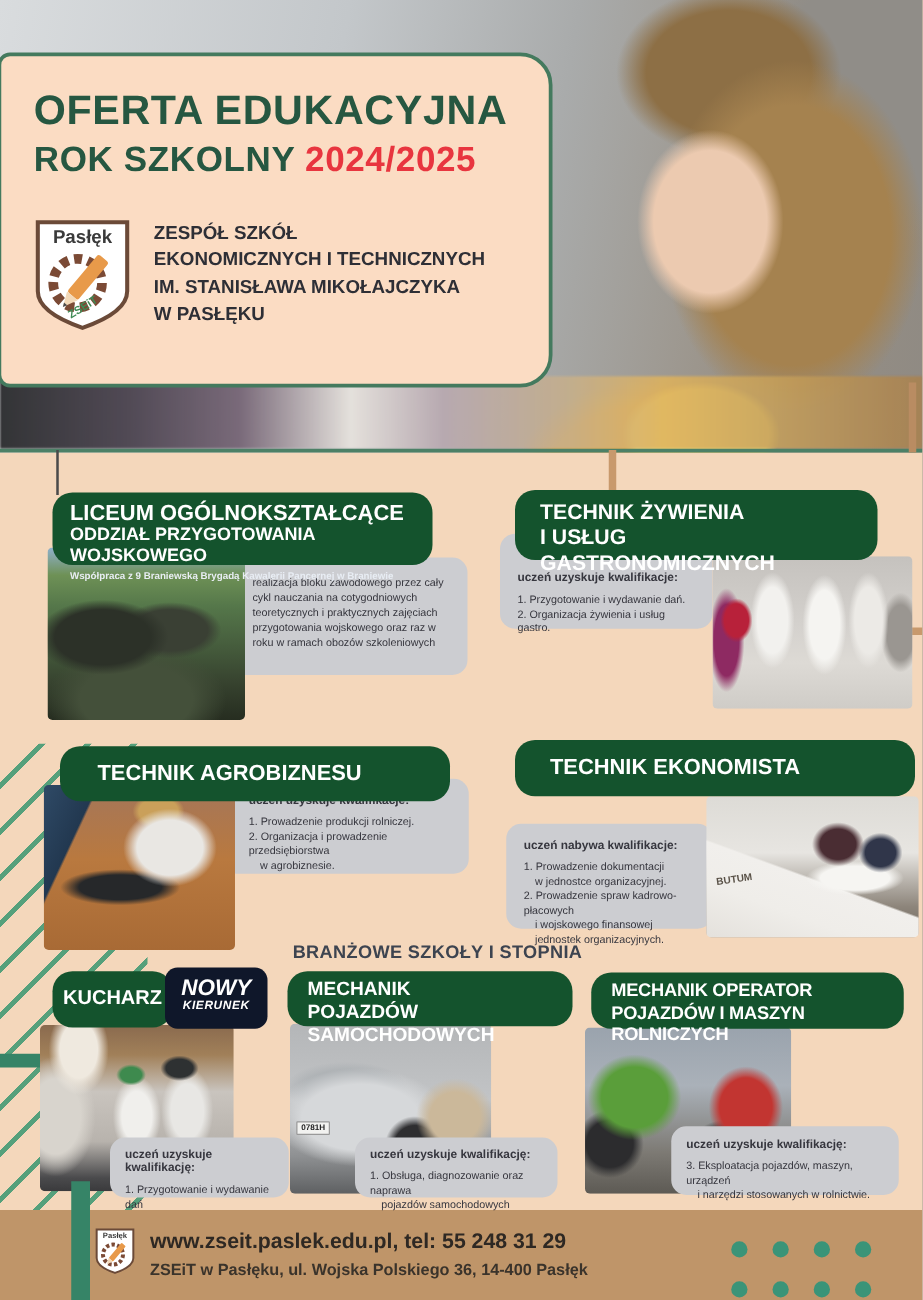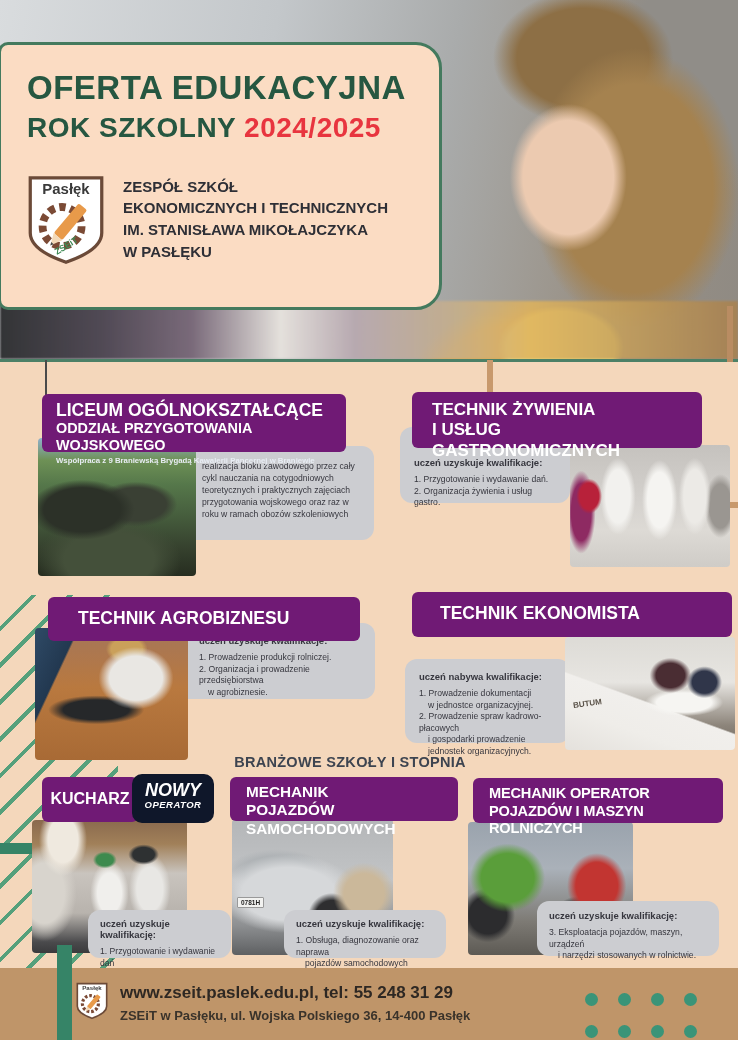--- a/index.html
+++ b/index.html
@@ -34,21 +34,21 @@
   .pattern{position:absolute;left:0;top:595px;width:118px;height:445px;z-index:1;
     background:repeating-linear-gradient(135deg,transparent 0 22px,#55a07b 22px 26px);}
   .teal-hbar{position:absolute;left:0;top:843px;width:62px;height:11px;background:#368467;z-index:3;}
   .teal-vbar{position:absolute;left:57px;top:945px;width:15px;height:95px;background:#368467;z-index:6;}
   .conn-dark{position:absolute;left:45px;top:360px;width:2px;height:36px;background:#4a4a4a;z-index:2;}
   .conn-tan{position:absolute;left:487px;top:360px;width:6px;height:34px;background:#c8996c;z-index:2;}
   .conn-tan-right{position:absolute;left:727px;top:306px;width:6px;height:56px;background:#b98c62;z-index:2;}
   .tan-seg{position:absolute;left:716px;top:502px;width:22px;height:6px;background:#c8996c;z-index:2;}
 
   
-  .navy{position:absolute;background:#701a75;border-radius:6px;color:#fff;font-weight:bold;box-sizing:border-box;z-index:5;}
+  .navy{position:absolute;background:#14532d;border-radius:16px;color:#fff;font-weight:bold;box-sizing:border-box;z-index:5;}
   .graybox{position:absolute;background:#cccdd1;border-radius:12px;color:#36363e;box-sizing:border-box;z-index:3;}
   .graybox .lbl{font-size:9.5px;font-weight:bold;margin:0 0 6px 0;}
   .graybox ol{margin:0;padding:0;list-style:none;font-size:8.6px;line-height:1.35;}
   .photo{position:absolute;border-radius:4px;z-index:4;}
   .desc{font-size:8.6px;line-height:1.4;color:#36363e;}
 
   
   .navy-liceum{left:42px;top:394px;width:304px;height:58px;padding:7px 12px 0 14px;}
   .navy-liceum .t1{font-size:17.5px;line-height:1.1;}
   .navy-liceum .t2{font-size:14.4px;line-height:1.15;}
@@ -238,36 +238,36 @@
 
   <div class="navy navy-ekon">
     <div>TECHNIK EKONOMISTA</div>
   </div>
   <div class="graybox gray-ekon">
     <div class="lbl">uczeń nabywa kwalifikacje:</div>
     <ol class="qlist">
       <li>1. Prowadzenie dokumentacji</li>
       <li class="ind">w jednostce organizacyjnej.</li>
       <li>2. Prowadzenie spraw kadrowo-płacowych</li>
-      <li class="ind">i gospodarki prowadzenie</li>
+      <li class="ind">i wojskowego finansowej</li>
       <li class="ind">jednostek organizacyjnych.</li>
     </ol>
   </div>
   <div class="photo photo-ekon">
     <span class="desk-sign">BUTUM</span>
   </div>
 
   <div class="branch-heading">BRANŻOWE SZKOŁY I STOPNIA</div>
 
   <div class="navy navy-kuch">
     <div>KUCHARZ</div>
   </div>
   <div class="badge">
     <div class="b1">NOWY</div>
-    <div class="b2">OPERATOR</div>
+    <div class="b2">KIERUNEK</div>
   </div>
   <div class="photo photo-kitchen"></div>
   <div class="graybox gray-kuch">
     <div class="lbl">uczeń uzyskuje kwalifikację:</div>
     <ol class="qlist">
       <li>1. Przygotowanie i wydawanie dań</li>
     </ol>
   </div>
 
   <div class="navy navy-mech">

